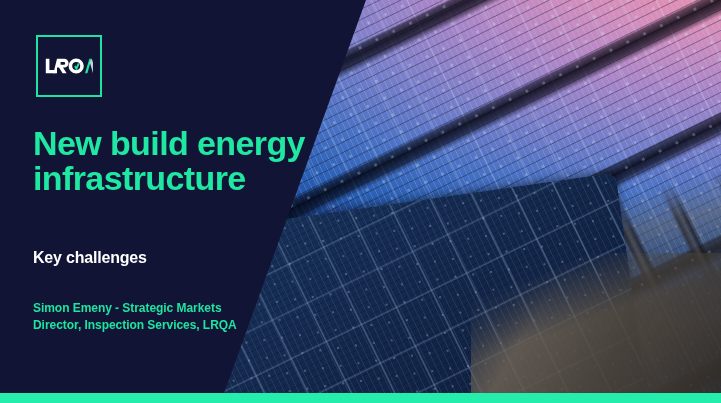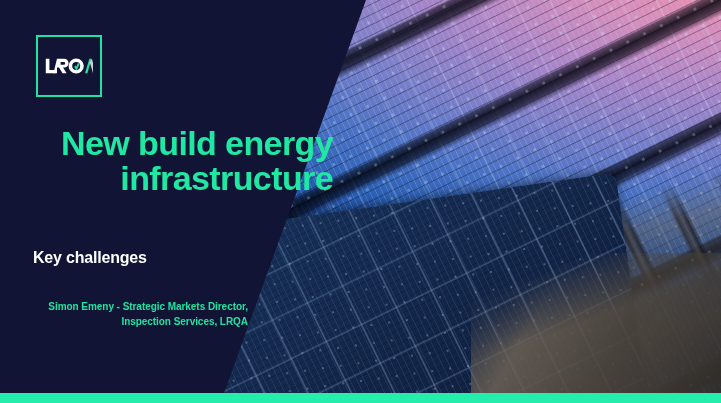--- a/index.html
+++ b/index.html
@@ -185,42 +185,40 @@
   .title {
     position: absolute;
     left: 33px; top: 126px;
     width: 300px;
     margin: 0;
     color: #1fe8a2;
     font-size: 34px;
     line-height: 1.03;
     font-weight: bold;
     letter-spacing: -0.6px;
-    text-align: right;
   }
   .subtitle {
     position: absolute;
     left: 33px; top: 249px;
     margin: 0;
     color: #ffffff;
     font-size: 16px;
     font-weight: bold;
     letter-spacing: -0.2px;
   }
   .byline {
     position: absolute;
     left: 33px; top: 300px;
     width: 215px;
     margin: 0;
     color: #1fe3a0;
-    font-size: 10px;
+    font-size: 12px;
     font-weight: bold;
     line-height: 1.45;
     letter-spacing: -0.05px;
-    text-align: right;
   }
 
   
   .accent-bar {
     position: absolute;
     left: 0; bottom: 0;
     width: 721px; height: 10px;
     background: #25eead;
   }
 </style>

